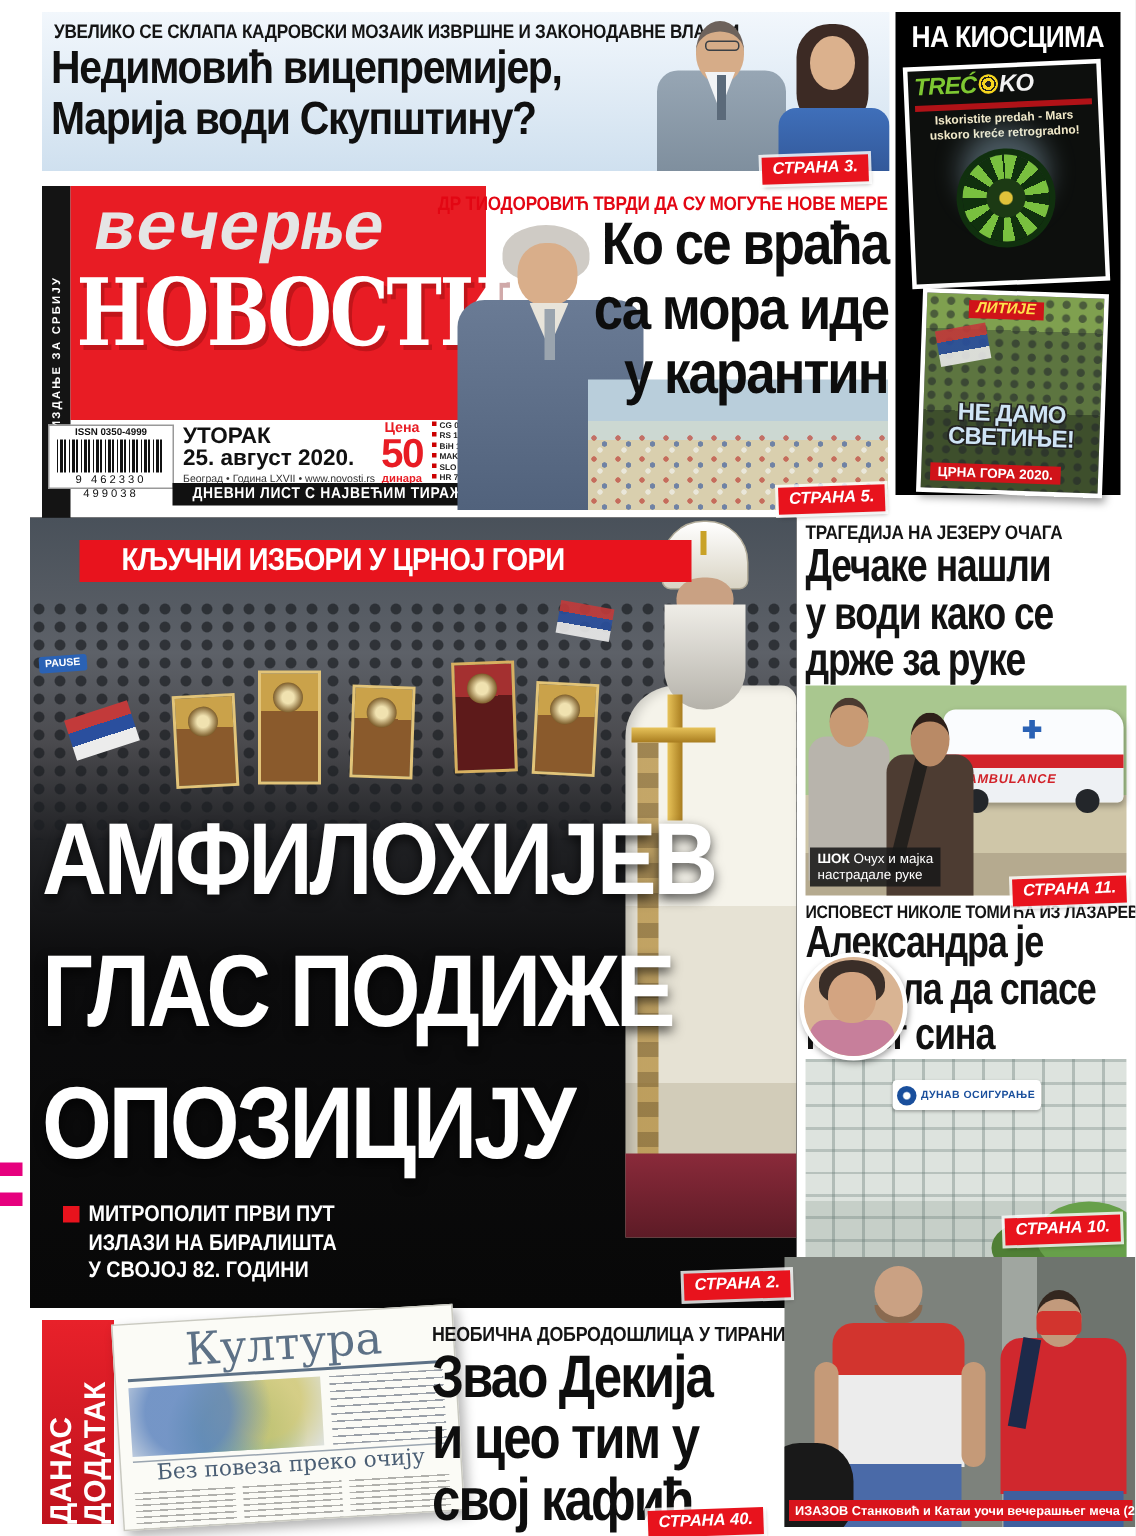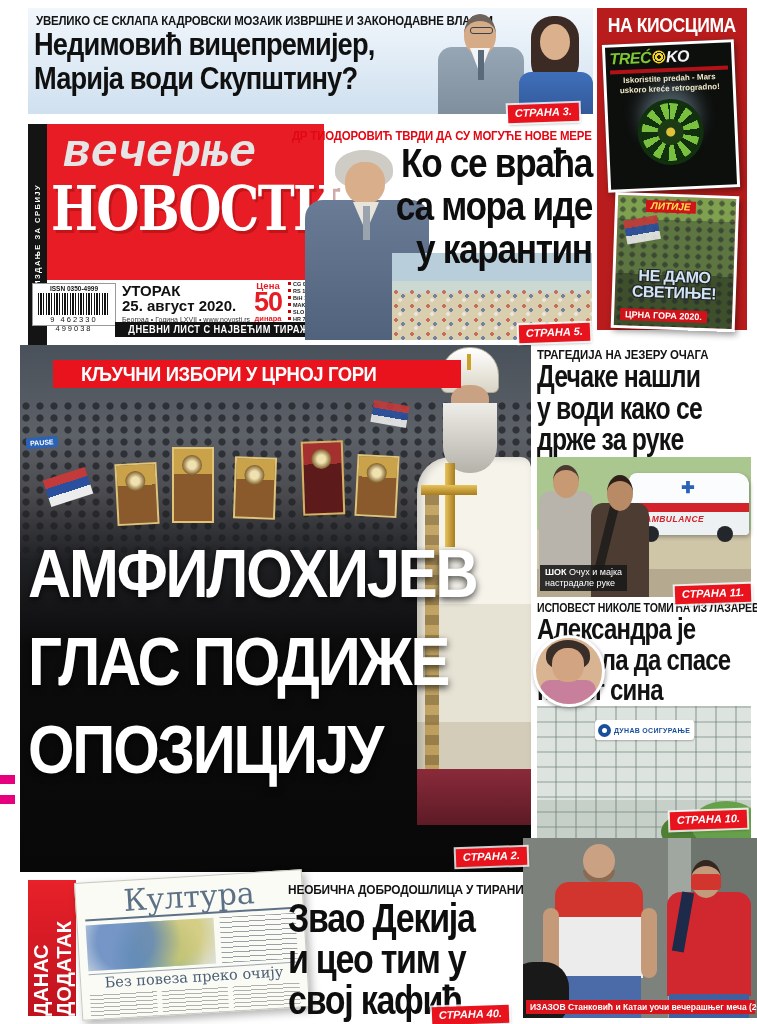--- a/index.html
+++ b/index.html
@@ -31,21 +31,21 @@
   .figman .sh{position:absolute;left:36px;top:34px;width:20px;height:26px;background:#f2f4f6;clip-path:polygon(0 0,100% 0,50% 100%);}
   .figman .tie{position:absolute;left:44px;top:36px;width:6px;height:30px;background:#5b6a7a;}
   .figwoman{position:absolute;right:-6px;top:8px;width:86px;height:98px;}
   .figwoman .hr{position:absolute;left:18px;top:0;width:48px;height:66px;border-radius:22px 22px 30% 30%;background:#3c2a24;}
   .figwoman .fc{position:absolute;left:27px;top:8px;width:30px;height:36px;border-radius:50%;background:#dbb18d;}
   .figwoman .bd{position:absolute;left:6px;top:56px;width:74px;height:42px;border-radius:12px 12px 0 0;
         background:linear-gradient(180deg,#3f6fba,#33599a);}
   .t3{right:14px;bottom:-8px;}
 
   
-  #kiosk{position:absolute;left:597px;top:8px;width:150px;height:322px;background:#b91c1c;}
+  #kiosk{position:absolute;left:597px;top:8px;width:150px;height:322px;background:#000000;}
   #kiosk-title{position:absolute;left:0;top:6px;width:100%;text-align:center;color:#fff;
         font-weight:800;font-size:20px;letter-spacing:-.5px;}
   .mag1{position:absolute;left:8px;top:34px;width:126px;height:142px;background:#0d0f0d;
         border:3px solid #fff;transform:rotate(-2.5deg);box-shadow:2px 3px 6px rgba(0,0,0,.4);}
   .m1-logo{padding:3px 2px 1px 4px;font-style:italic;font-weight:800;font-size:16px;letter-spacing:-.5px;}
   .lg-green{color:#7ec832;}
   .lg-white{color:#f2f2f2;}
   .eye{display:inline-block;width:13px;height:13px;border-radius:50%;vertical-align:-1px;margin:0 1px;
         background:radial-gradient(circle,#222 0 2px,#f5d51e 2px 4px,#222 4px 5px,#f5d51e 5px);}
   .m1-red{height:4px;background:#b01217;margin:1px 4px;}
@@ -410,20 +410,26 @@
       <div class="p-hem"></div>
       <div class="p-mitre"></div>
       <div class="p-face"></div>
       <div class="p-beard"></div>
       <div class="p-cross"></div>
     </div>
     <div class="banner"><span class="cond">КЉУЧНИ ИЗБОРИ У ЦРНОЈ ГОРИ</span></div>
     <div class="mh mh1"><span class="cond">АМФИЛОХИЈЕВ</span></div>
     <div class="mh mh2"><span class="cond">ГЛАС ПОДИЖЕ</span></div>
     <div class="mh mh3"><span class="cond">ОПОЗИЦИЈУ</span></div>
+    <div class="bul b1">
+      <span class="sq"></span>
+      <div><span class="cond">МИТРОПОЛИТ ПРВИ ПУТ</span></div>
+      <div><span class="cond">ИЗЛАЗИ НА БИРАЛИШТА</span></div>
+      <div><span class="cond">У СВОЈОЈ 82. ГОДИНИ</span></div>
+    </div>
     <div class="tag t2">СТРАНА 2.</div>
   </section>
 
   <section id="lake">
     <div class="kick"><span class="cond">ТРАГЕДИЈА НА ЈЕЗЕРУ ОЧАГА</span></div>
     <div class="hl">
       <div><span class="cond" style="transform:scaleX(.8)">Дечаке нашли</span></div>
       <div><span class="cond" style="transform:scaleX(.8)">у води како се</span></div>
       <div><span class="cond" style="transform:scaleX(.8)">држе за руке</span></div>
     </div>

